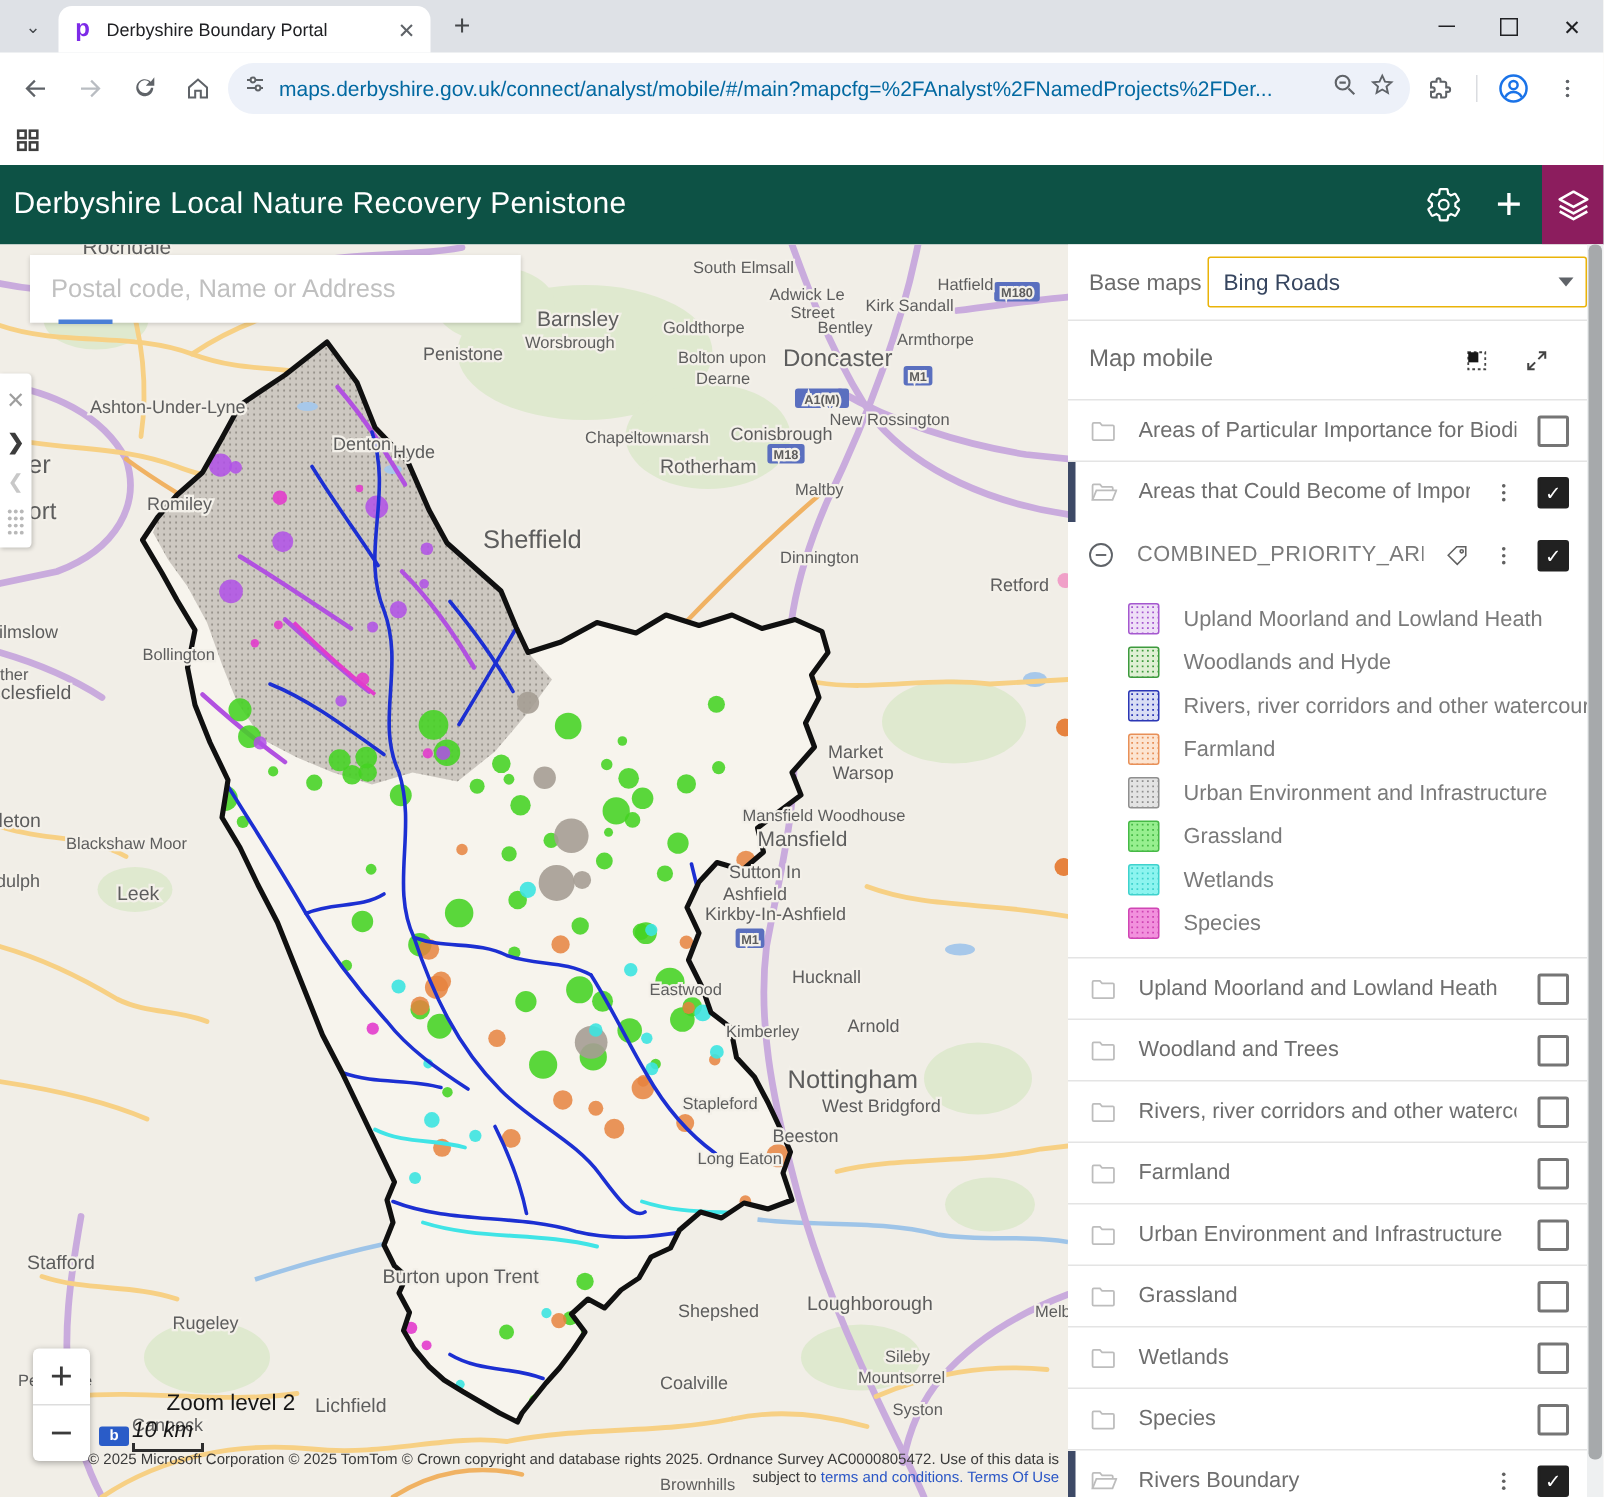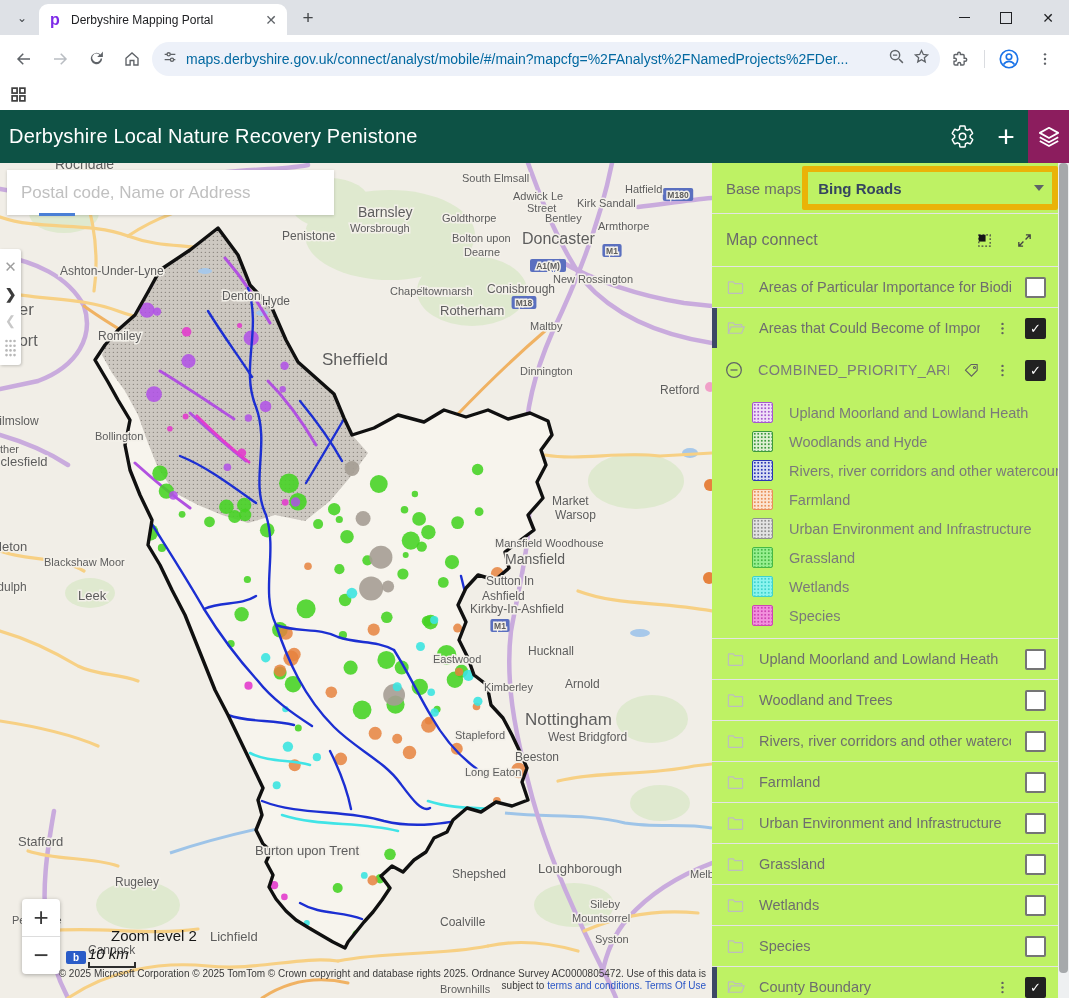--- a/index.html
+++ b/index.html
@@ -35,49 +35,49 @@
   .gbtn{width:44px;height:53px;display:flex;align-items:center;justify-content:center;}
   .gbtn.plus{font-size:30px;font-weight:200;}
   .gbtn.layers{width:41px;background:#8c1d5e;}
 
   
   .main{position:relative;height:835px;background:#f1eee7;}
   .mapwrap{position:absolute;left:0;top:0;width:712px;height:835px;overflow:hidden;}
   .mapsvg{display:block;}
   .mapsvg text{font-family:"Liberation Sans",sans-serif;paint-order:stroke;stroke:#f3f0e9;stroke-width:3px;fill:#5d5d5d;}
 
-  .searchbox{position:absolute;left:7px;top:7px;width:327px;height:45px;background:#fff;box-shadow:0 1px 3px rgba(0,0,0,.18);}
+  .searchbox{position:absolute;left:20px;top:7px;width:327px;height:45px;background:#fff;box-shadow:0 1px 3px rgba(0,0,0,.18);}
   .searchbox input{width:100%;height:100%;border:none;outline:none;padding:0 14px;font-size:17px;color:#333;font-family:"Liberation Sans",sans-serif;box-sizing:border-box;}
   .searchbox input::placeholder{color:#c0c0c0;}
   .bluedash{position:absolute;left:39px;top:50px;width:36px;height:3px;background:#4a7fd6;}
 
   .edgebar{position:absolute;left:0;top:86px;width:21px;background:#fff;border-radius:0 3px 3px 0;box-shadow:1px 1px 3px rgba(0,0,0,.2);padding:4px 0;}
   .edgebar .ei{height:27px;display:flex;align-items:center;justify-content:center;}
 
   .zoomctl{position:absolute;left:22px;top:736px;width:38px;background:#fff;border-radius:4px;box-shadow:0 1px 4px rgba(0,0,0,.3);}
   .zbtn{height:37px;display:flex;align-items:center;justify-content:center;font-size:26px;font-weight:300;color:#3a3a3a;}
   .zbtn + .zbtn{border-top:1px solid #ddd;}
 
   .zoomlevel{position:absolute;left:71px;top:764px;font-size:15px;color:#161616;margin-left:40px;}
   .binglogo{position:absolute;left:66px;top:788px;width:20px;height:13px;background:#2a5cc8;border-radius:2px;color:#fff;font-size:10px;font-weight:bold;text-align:center;line-height:13px;}
   .scalewrap{position:absolute;left:88px;top:782px;font-style:italic;}
   .scaletext{font-size:15px;color:#161616;}
   .scalebar{width:44px;height:4px;border:2px solid #2d2d2d;border-top:none;margin-top:0px;}
   .attribution{position:absolute;right:6px;top:805px;width:648px;text-align:right;font-size:10px;line-height:11.5px;color:#3a3a3a;margin-left:23px;}
   .attribution a{color:#2a56c6;text-decoration:none;}
 
   
-  .panel{position:absolute;left:712px;top:0;width:357px;height:835px;background:#bef264;}
+  .panel{position:absolute;left:712px;top:0;width:357px;height:835px;background:#ffffff;}
   .pscroll{position:absolute;right:0;top:0;width:11px;height:835px;background:#eef0f1;}
   .pthumb{position:absolute;left:1px;top:0;width:9px;height:810px;background:#a6a9ab;border-radius:4px;}
   .pcontent{position:absolute;left:0;top:0;right:11px;bottom:0;overflow:hidden;}
 
   .basemaps{height:50px;display:flex;align-items:center;padding-left:14px;}
   .bm-label{font-size:15px;color:#6b6b6b;width:82px;}
-  .bm-select{width:243px;height:32px;border:6px solid #eab308;border-radius:2px;display:flex;align-items:center;padding:0 8px 0 10px;font-weight:bold;}
+  .bm-select{width:243px;height:32px;border:1px solid #eab308;border-radius:2px;display:flex;align-items:center;padding:0 8px 0 10px;}
   .bm-value{flex:1;font-size:15px;color:#36455f;}
   .caret{width:0;height:0;border-left:5px solid transparent;border-right:5px solid transparent;border-top:6px solid #5f6368;}
 
   .hr{height:1px;background:#e4e4e4;}
   .layers-head{height:52px;display:flex;align-items:center;padding:0 14px;}
   .lh-label{font-size:16px;color:#6b6b6b;flex:1;}
   .lh-icon{width:40px;display:flex;justify-content:center;}
 
   .row{display:flex;align-items:center;padding:0 12px 0 14px;gap:14px;position:relative;}
   .row.group{height:40px;}
@@ -96,21 +96,21 @@
 </style>
 </head>
 <body>
 
 <div id="app">
 
   <div class="tabstrip">
     <div class="tab-search">⌄</div>
     <div class="tab">
       <span class="favicon">p</span>
-      <span class="tab-title">Derbyshire Mapping Portal</span>
+      <span class="tab-title">Derbyshire Boundary Portal</span>
       <span class="tab-close">✕</span>
     </div>
     <div class="newtab">+</div>
     <div class="wincontrols">
       <span class="winbtn">
           <span class="win-min"></span>
         </span>
       <span class="winbtn">
           <span class="win-max"></span>
         </span>
@@ -637,21 +637,21 @@
       <div class="pcontent">
         <div class="basemaps">
           <span class="bm-label">Base maps</span>
           <div class="bm-select">
             <span class="bm-value">Bing Roads</span>
             <span class="caret"></span>
           </div>
         </div>
         <div class="hr"></div>
         <div class="layers-head">
-          <span class="lh-label">Map connect</span>
+          <span class="lh-label">Map mobile</span>
           <span class="lh-icon">
             <svg width="17" height="17" viewBox="0 0 24 24">
                 <rect x="4" y="4" width="16" height="16" fill="none" stroke="#444" stroke-width="1.7" stroke-dasharray="2.6 2.6"></rect>
                 <rect x="4" y="4" width="9.5" height="9.5" fill="#161616"></rect>
               </svg>
           </span>
           <span class="lh-icon">
             <svg width="17" height="17" viewBox="0 0 24 24" fill="none" stroke="#444" stroke-width="1.9">
                 <path d="M14 4h6v6M20 4l-6.5 6.5M10 20H4v-6M4 20l6.5-6.5"></path>
               </svg>
@@ -824,21 +824,21 @@
               <span class="cb"></span>
             </div>
             <div class="hr"></div>
             <div class="row group selected">
               <span class="icon">
                 <svg viewBox="0 0 24 24" width="19" height="19" fill="none" stroke="#bdbdbd" stroke-width="1.5">
                   <path d="M3 18V6a1 1 0 0 1 1-1h5.2l1.8 2H19a1 1 0 0 1 1 1v2"></path>
                   <path d="M3 18l3.2-8H23l-3.2 8z"></path>
                 </svg>
               </span>
-              <span class="lbl">County Boundary</span>
+              <span class="lbl">Rivers Boundary</span>
               <span class="icon">
                 <svg viewBox="0 0 24 24" width="17" height="17" fill="#616161">
                   <circle cx="12" cy="5.5" r="1.7"></circle>
                   <circle cx="12" cy="12" r="1.7"></circle>
                   <circle cx="12" cy="18.5" r="1.7"></circle>
                 </svg>
               </span>
               <span class="cb checked"></span>
             </div>
           </div>

